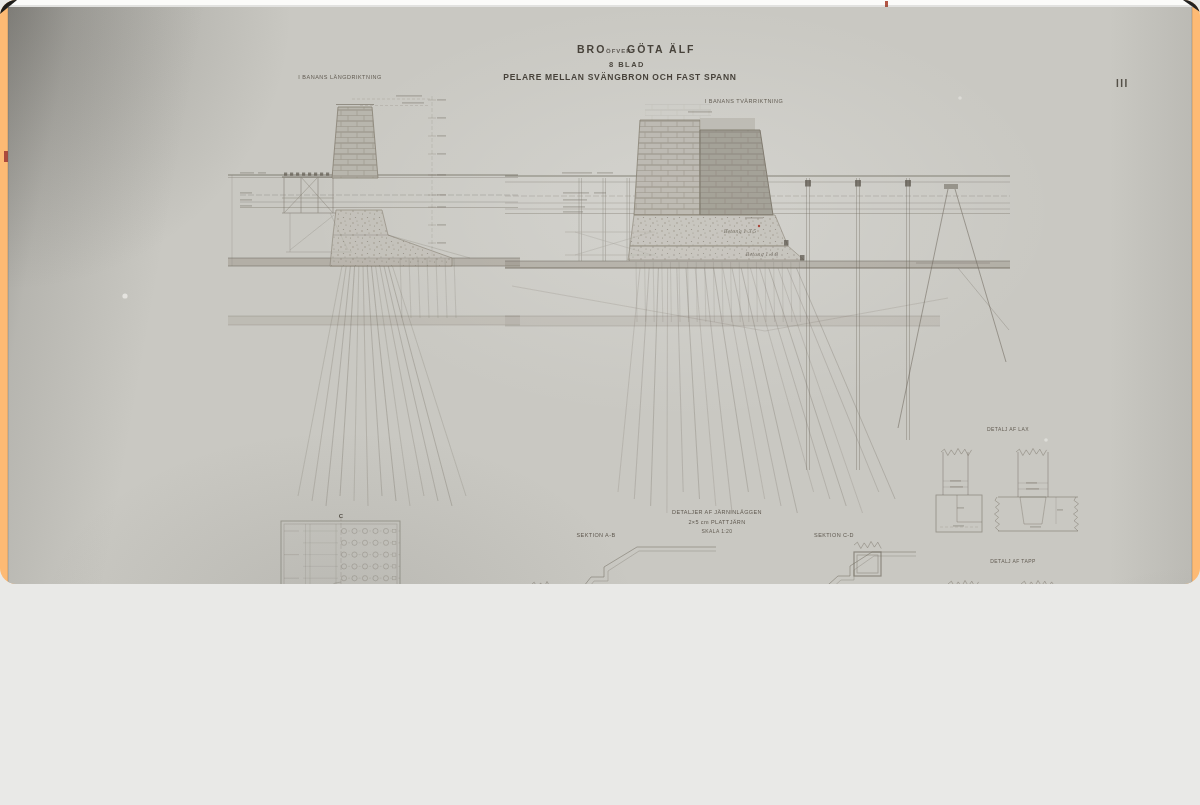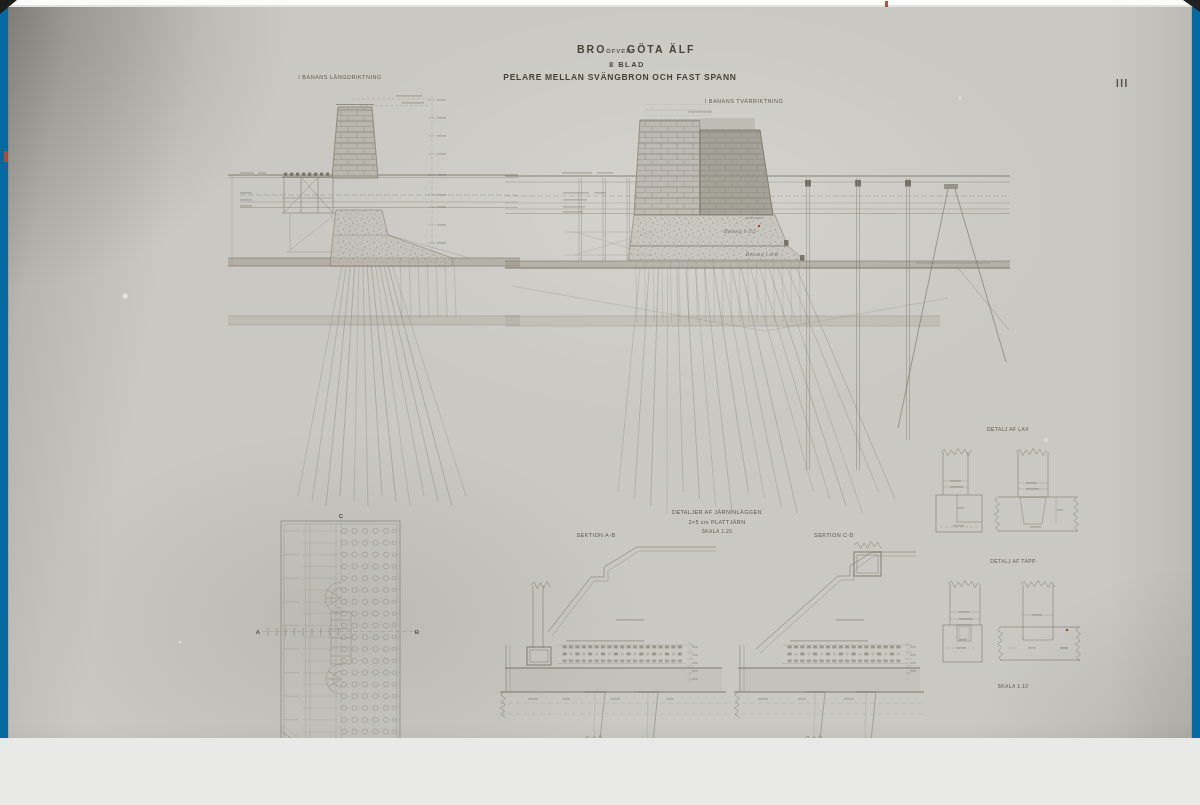--- a/index.html
+++ b/index.html
@@ -1,16 +1,16 @@
 <!DOCTYPE html>
 <html><head>
 <meta charset="utf-8">
 <style>
   html,body{margin:0;padding:0;background:#e9e9e7;}
-  .photo{position:relative;width:1200px;height:738px;background:#0369a1;overflow:hidden;}
+  .photo{position:relative;width:1200px;height:584px;background:#fdba74;overflow:hidden;border-radius:16px;}
   .paper{position:absolute;left:8px;top:6px;width:1184px;height:786px;
     background:
       radial-gradient(ellipse 540px 300px at 57% 26%, rgba(255,255,255,.20), rgba(255,255,255,0) 70%),
       radial-gradient(ellipse 430px 270px at 28% 78%, rgba(47,45,41,.10), rgba(0,0,0,0) 70%),
       linear-gradient(100deg, rgba(49,47,43,.30) 0%, rgba(49,47,43,.12) 5%, rgba(49,47,43,0) 15%),
       linear-gradient(to top, rgba(49,47,43,.15) 0%, rgba(0,0,0,0) 9%),
       linear-gradient(to left, rgba(49,47,43,.09) 0%, rgba(0,0,0,0) 7%),
       radial-gradient(circle at 0% 0%, rgba(40,38,34,.26), rgba(0,0,0,0) 20%),
       radial-gradient(circle at 100% 100%, rgba(40,38,34,.13), rgba(0,0,0,0) 16%),
       #c9c8c2;}

